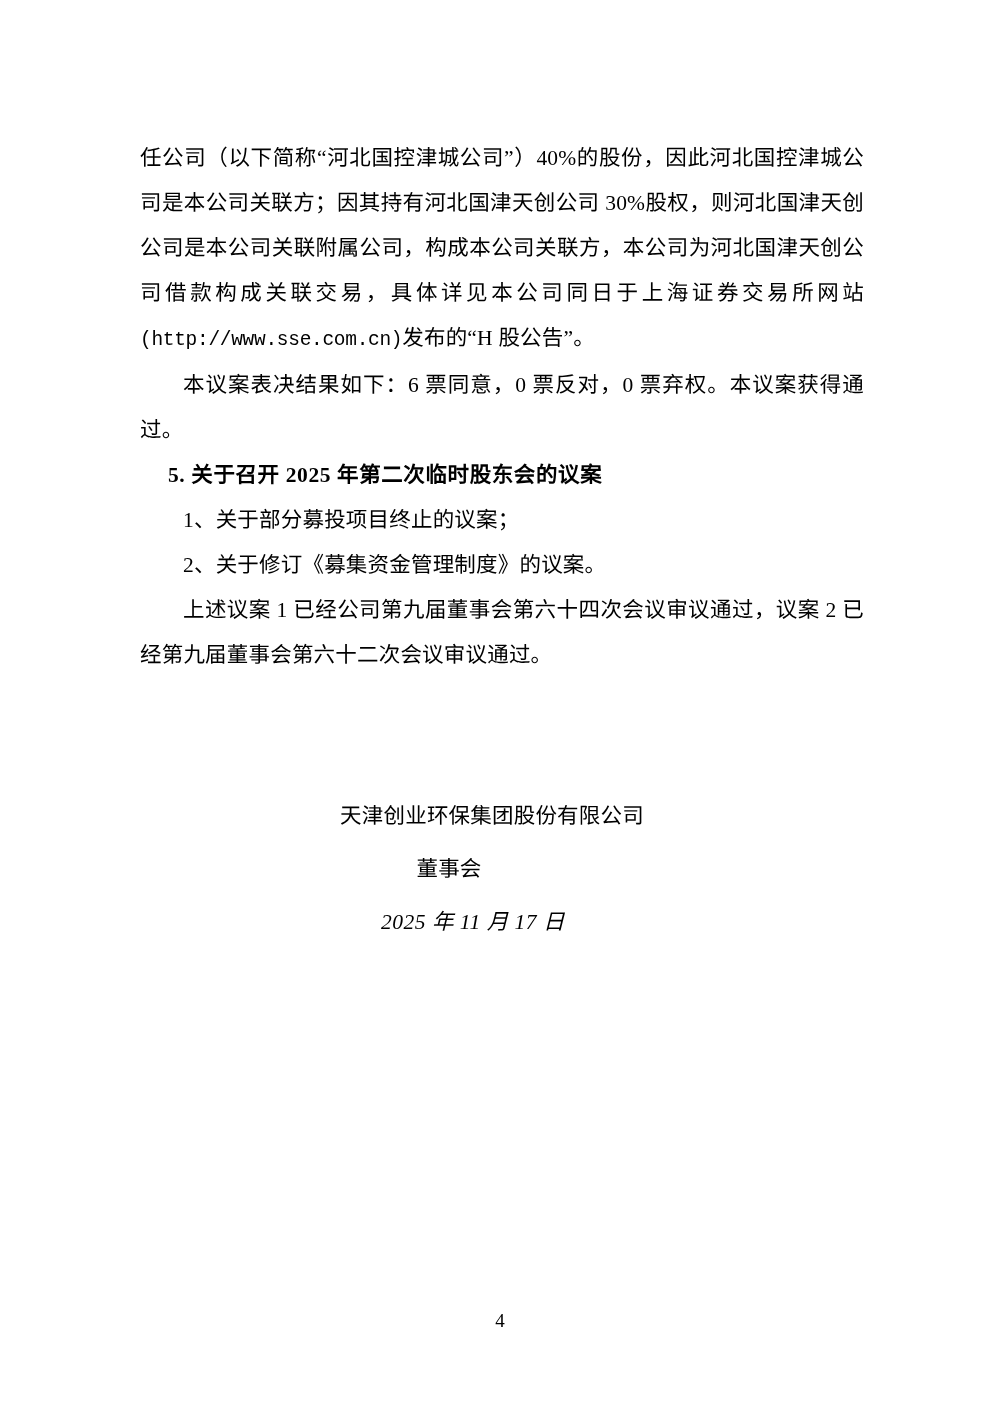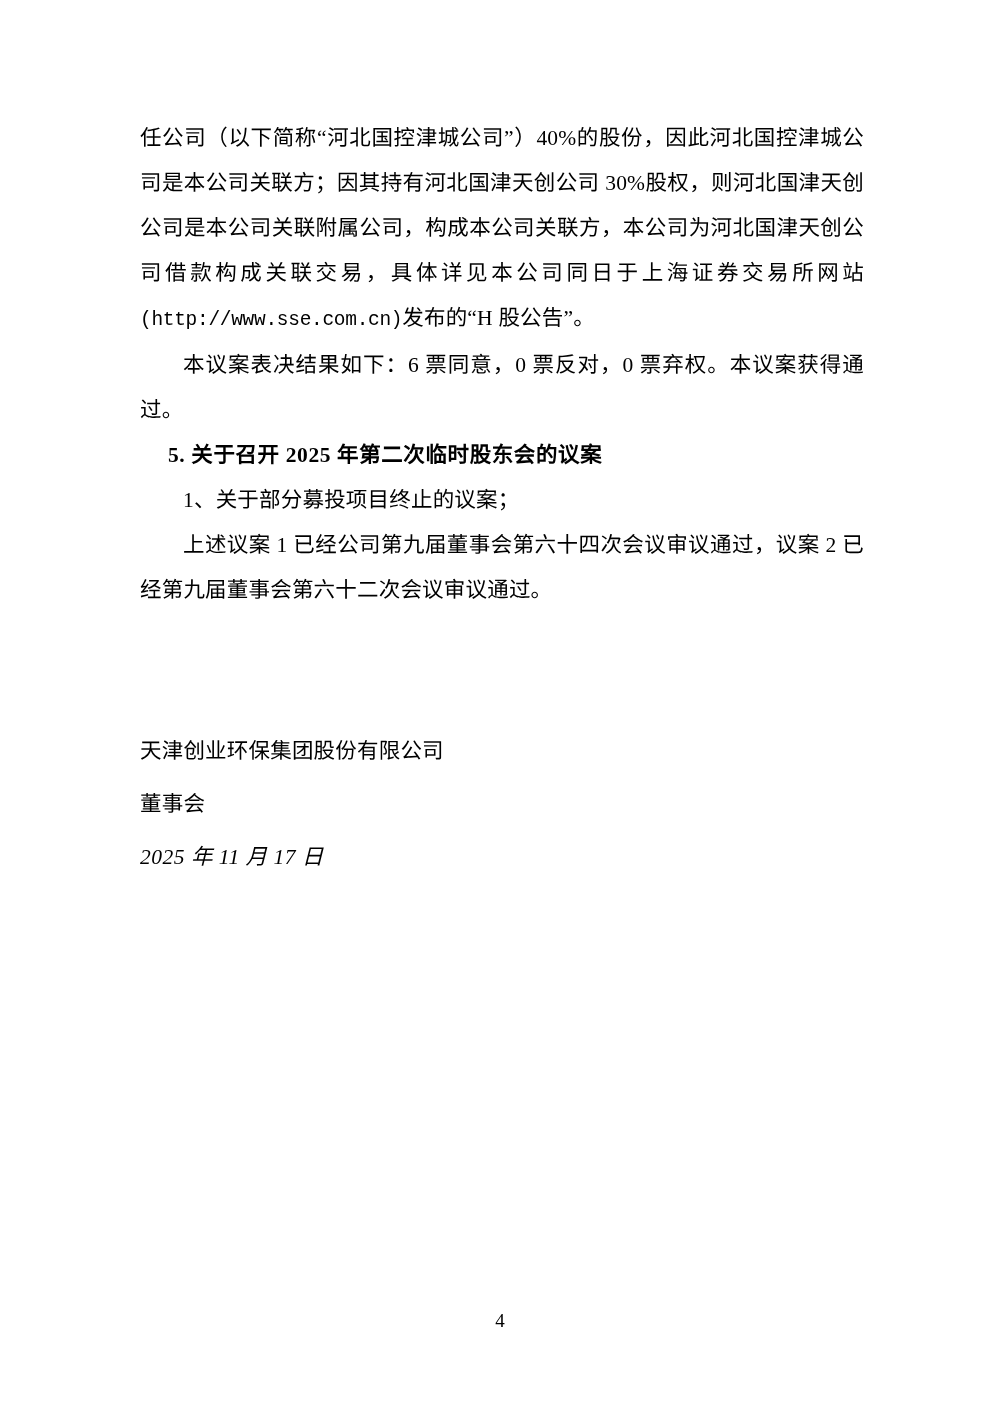--- a/index.html
+++ b/index.html
@@ -13,21 +13,21 @@
     height: 1414px;
     background: #ffffff;
     margin: 0 auto;
     overflow: hidden;
     font-family: "Liberation Serif", "DejaVu Serif", serif;
     color: #000000;
   }
   .content {
     position: absolute;
     left: 140px;
-    top: 116px;
+    top: 136px;
     width: 724px;
   }
   p {
     margin: 0 0 0 0;
     font-size: 21.5px;
     line-height: 45px;
     text-align: justify;
     text-justify: inter-ideograph;
     letter-spacing: 0.2px;
   }
@@ -44,21 +44,21 @@
     font-size: 19.5px;
     letter-spacing: -0.3px;
   }
   .gap-large { height: 62px; }
   .sign-block {
     margin-top: 54px;
     text-align: right;
     padding-right: 14px;
   }
   .sign-block p {
-    text-align: left;
+    text-align: center;
     text-indent: 0;
     margin-bottom: 8px;
   }
   .sign-company { padding-right: 6px; }
   .sign-org { padding-right: 92px; font-family: Liberation Serif, serif; }
   .sign-date { padding-right: 44px; letter-spacing: 0.5px; font-style: italic; }
   .page-number {
     position: absolute;
     left: 0;
     right: 0;
@@ -77,20 +77,21 @@
     <p class="justified"><span>任公司（以下简称“河北国控津城公司”）40%的股份，因此河北国控津城公司是本公司关联方；因其持有河北国津天创公司 30%股权，则河北国津天创公司是本公司关联附属公司，构成本公司关联方，本公司为河北国津天创公司借款构成关联交易，具体详见本公司同日于上海证券交易所网站</span><span class="mono">(http://www.sse.com.cn)</span><span>发布的“H 股公告”。</span></p>
 
 
     <p class="indent">本议案表决结果如下：6 票同意，0 票反对，0 票弃权。本议案获得通过。</p>
 
     <p class="heading">5. 关于召开 2025 年第二次临时股东会的议案</p>
 
 
     <p class="indent">1、关于部分募投项目终止的议案；</p>
 
+    <p class="indent">2、关于修订《募集资金管理制度》的议案。</p>
 
     <p class="indent">上述议案 1 已经公司第九届董事会第六十四次会议审议通过，议案 2 已经第九届董事会第六十二次会议审议通过。</p>
 
 
 
     <div class="gap-large"></div>
 
 
     <div class="sign-block">
       <p class="sign-company">天津创业环保集团股份有限公司</p>

